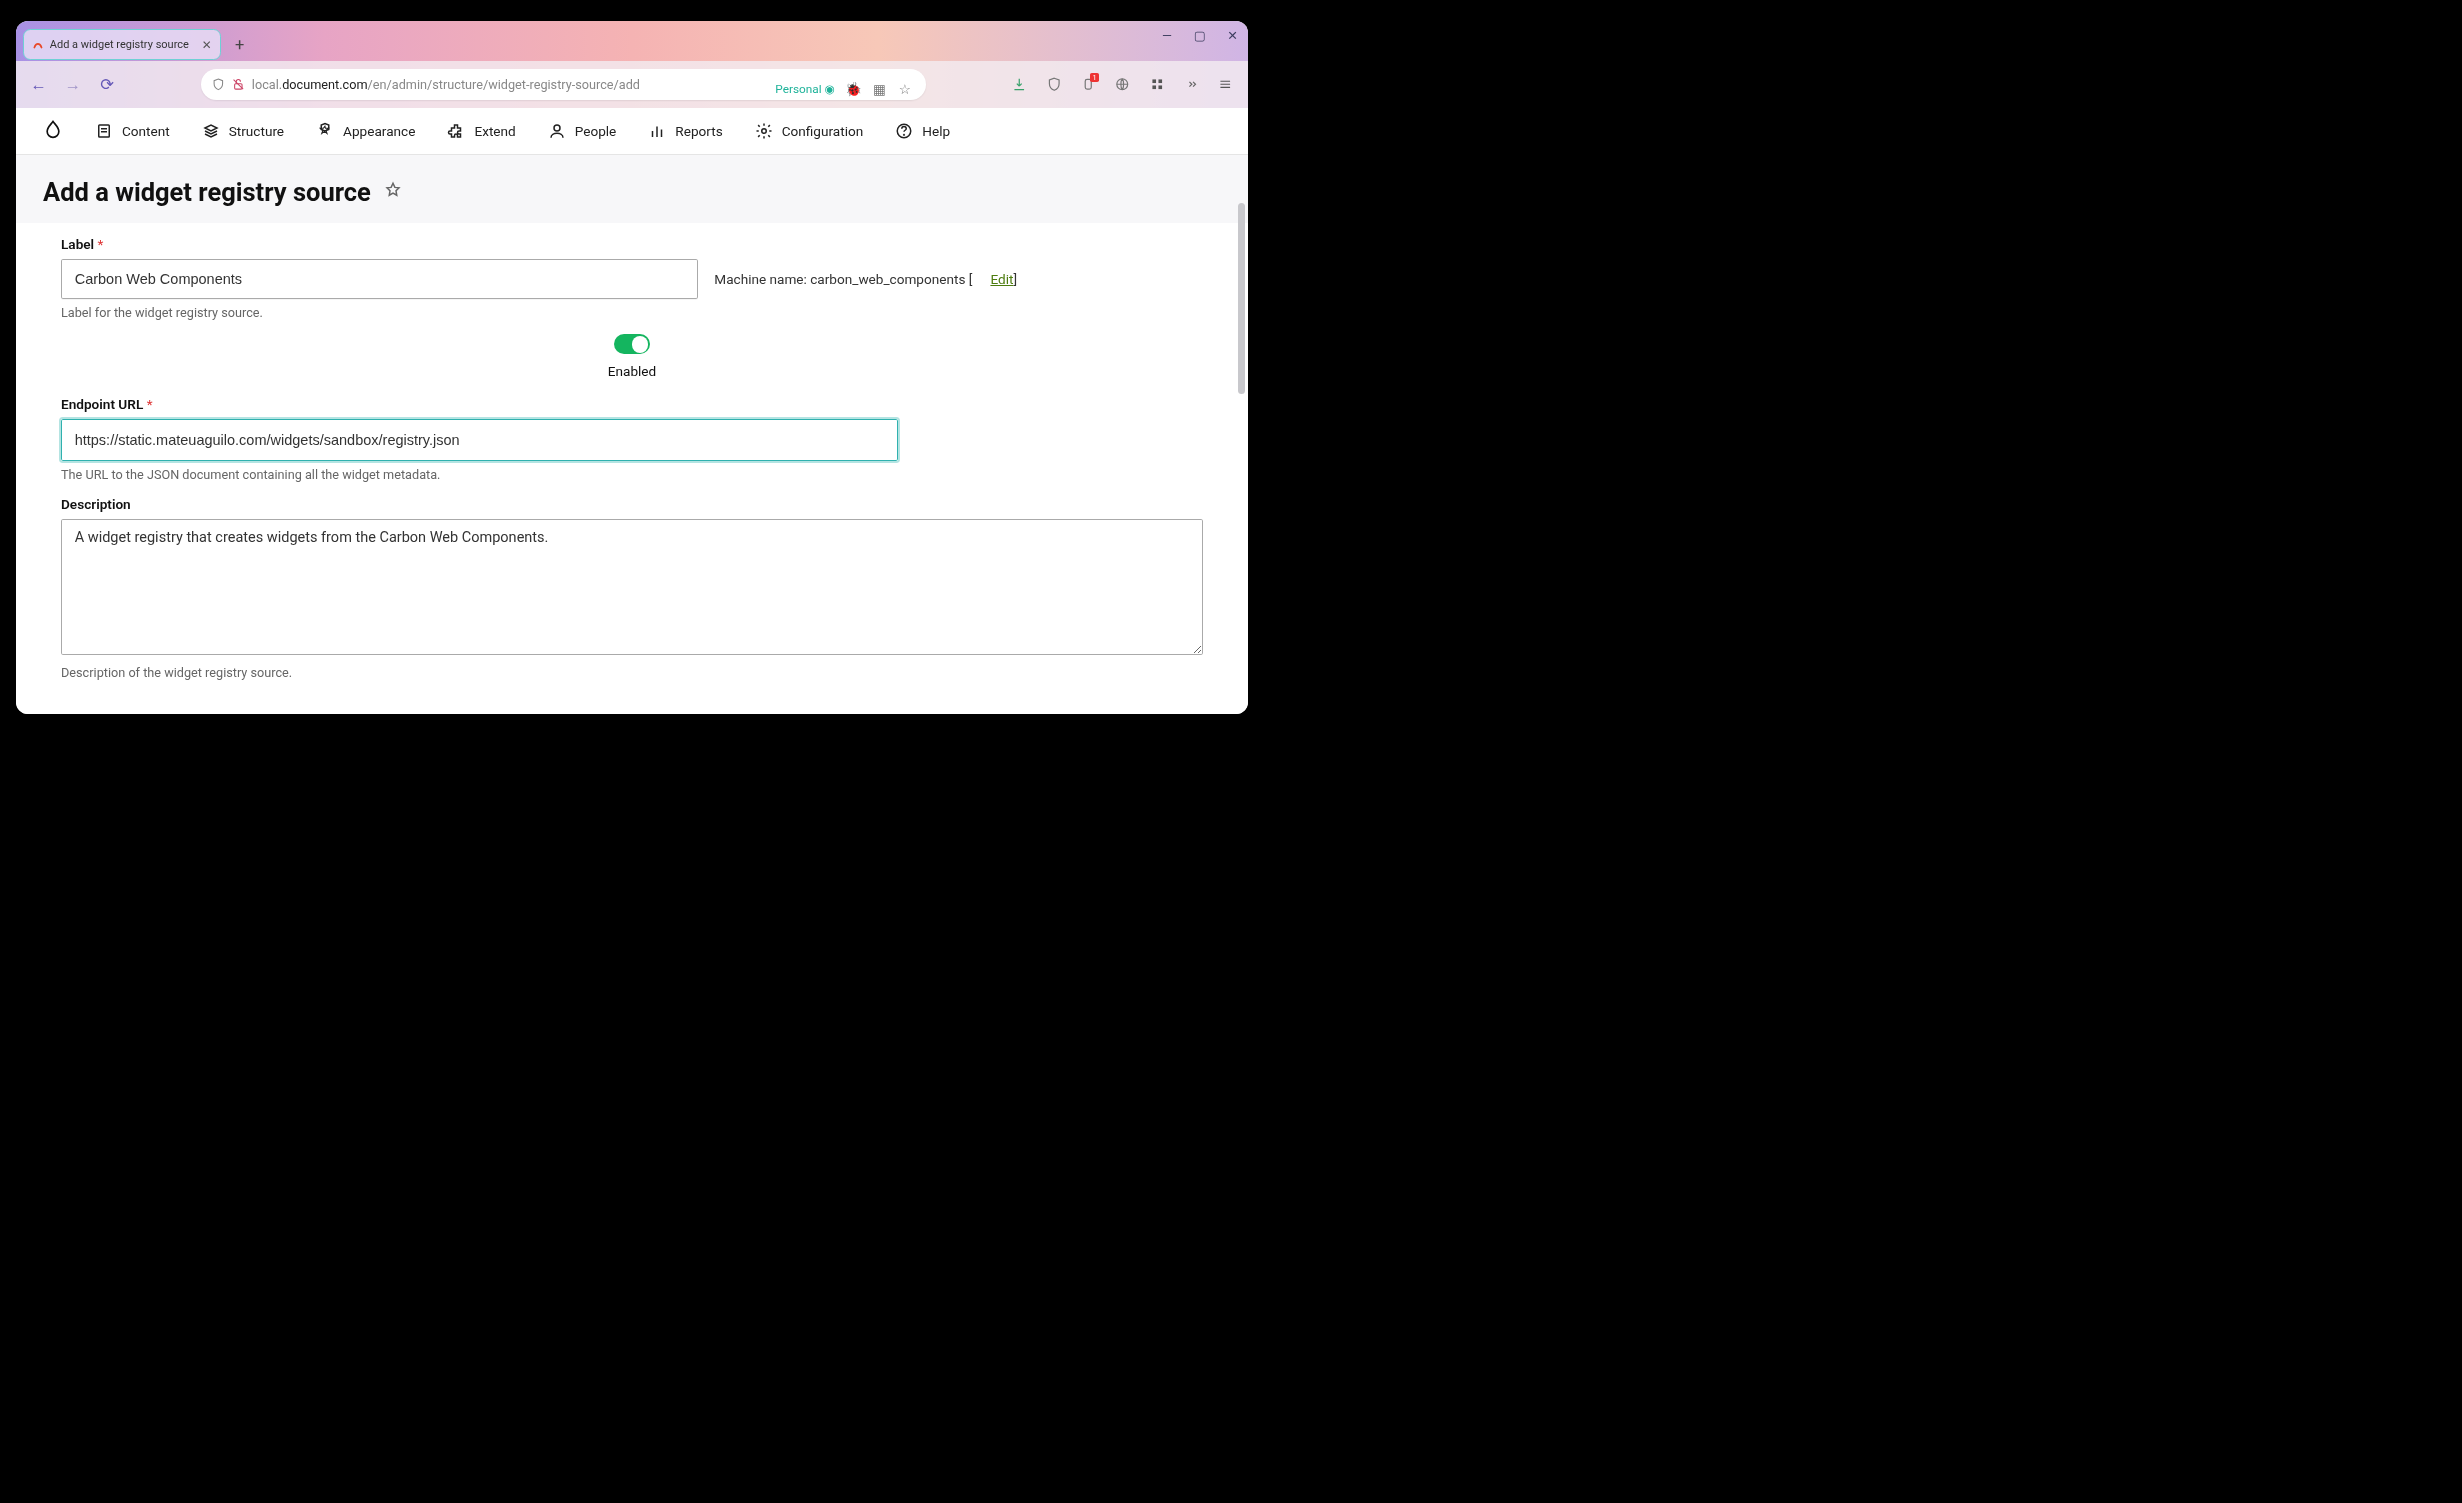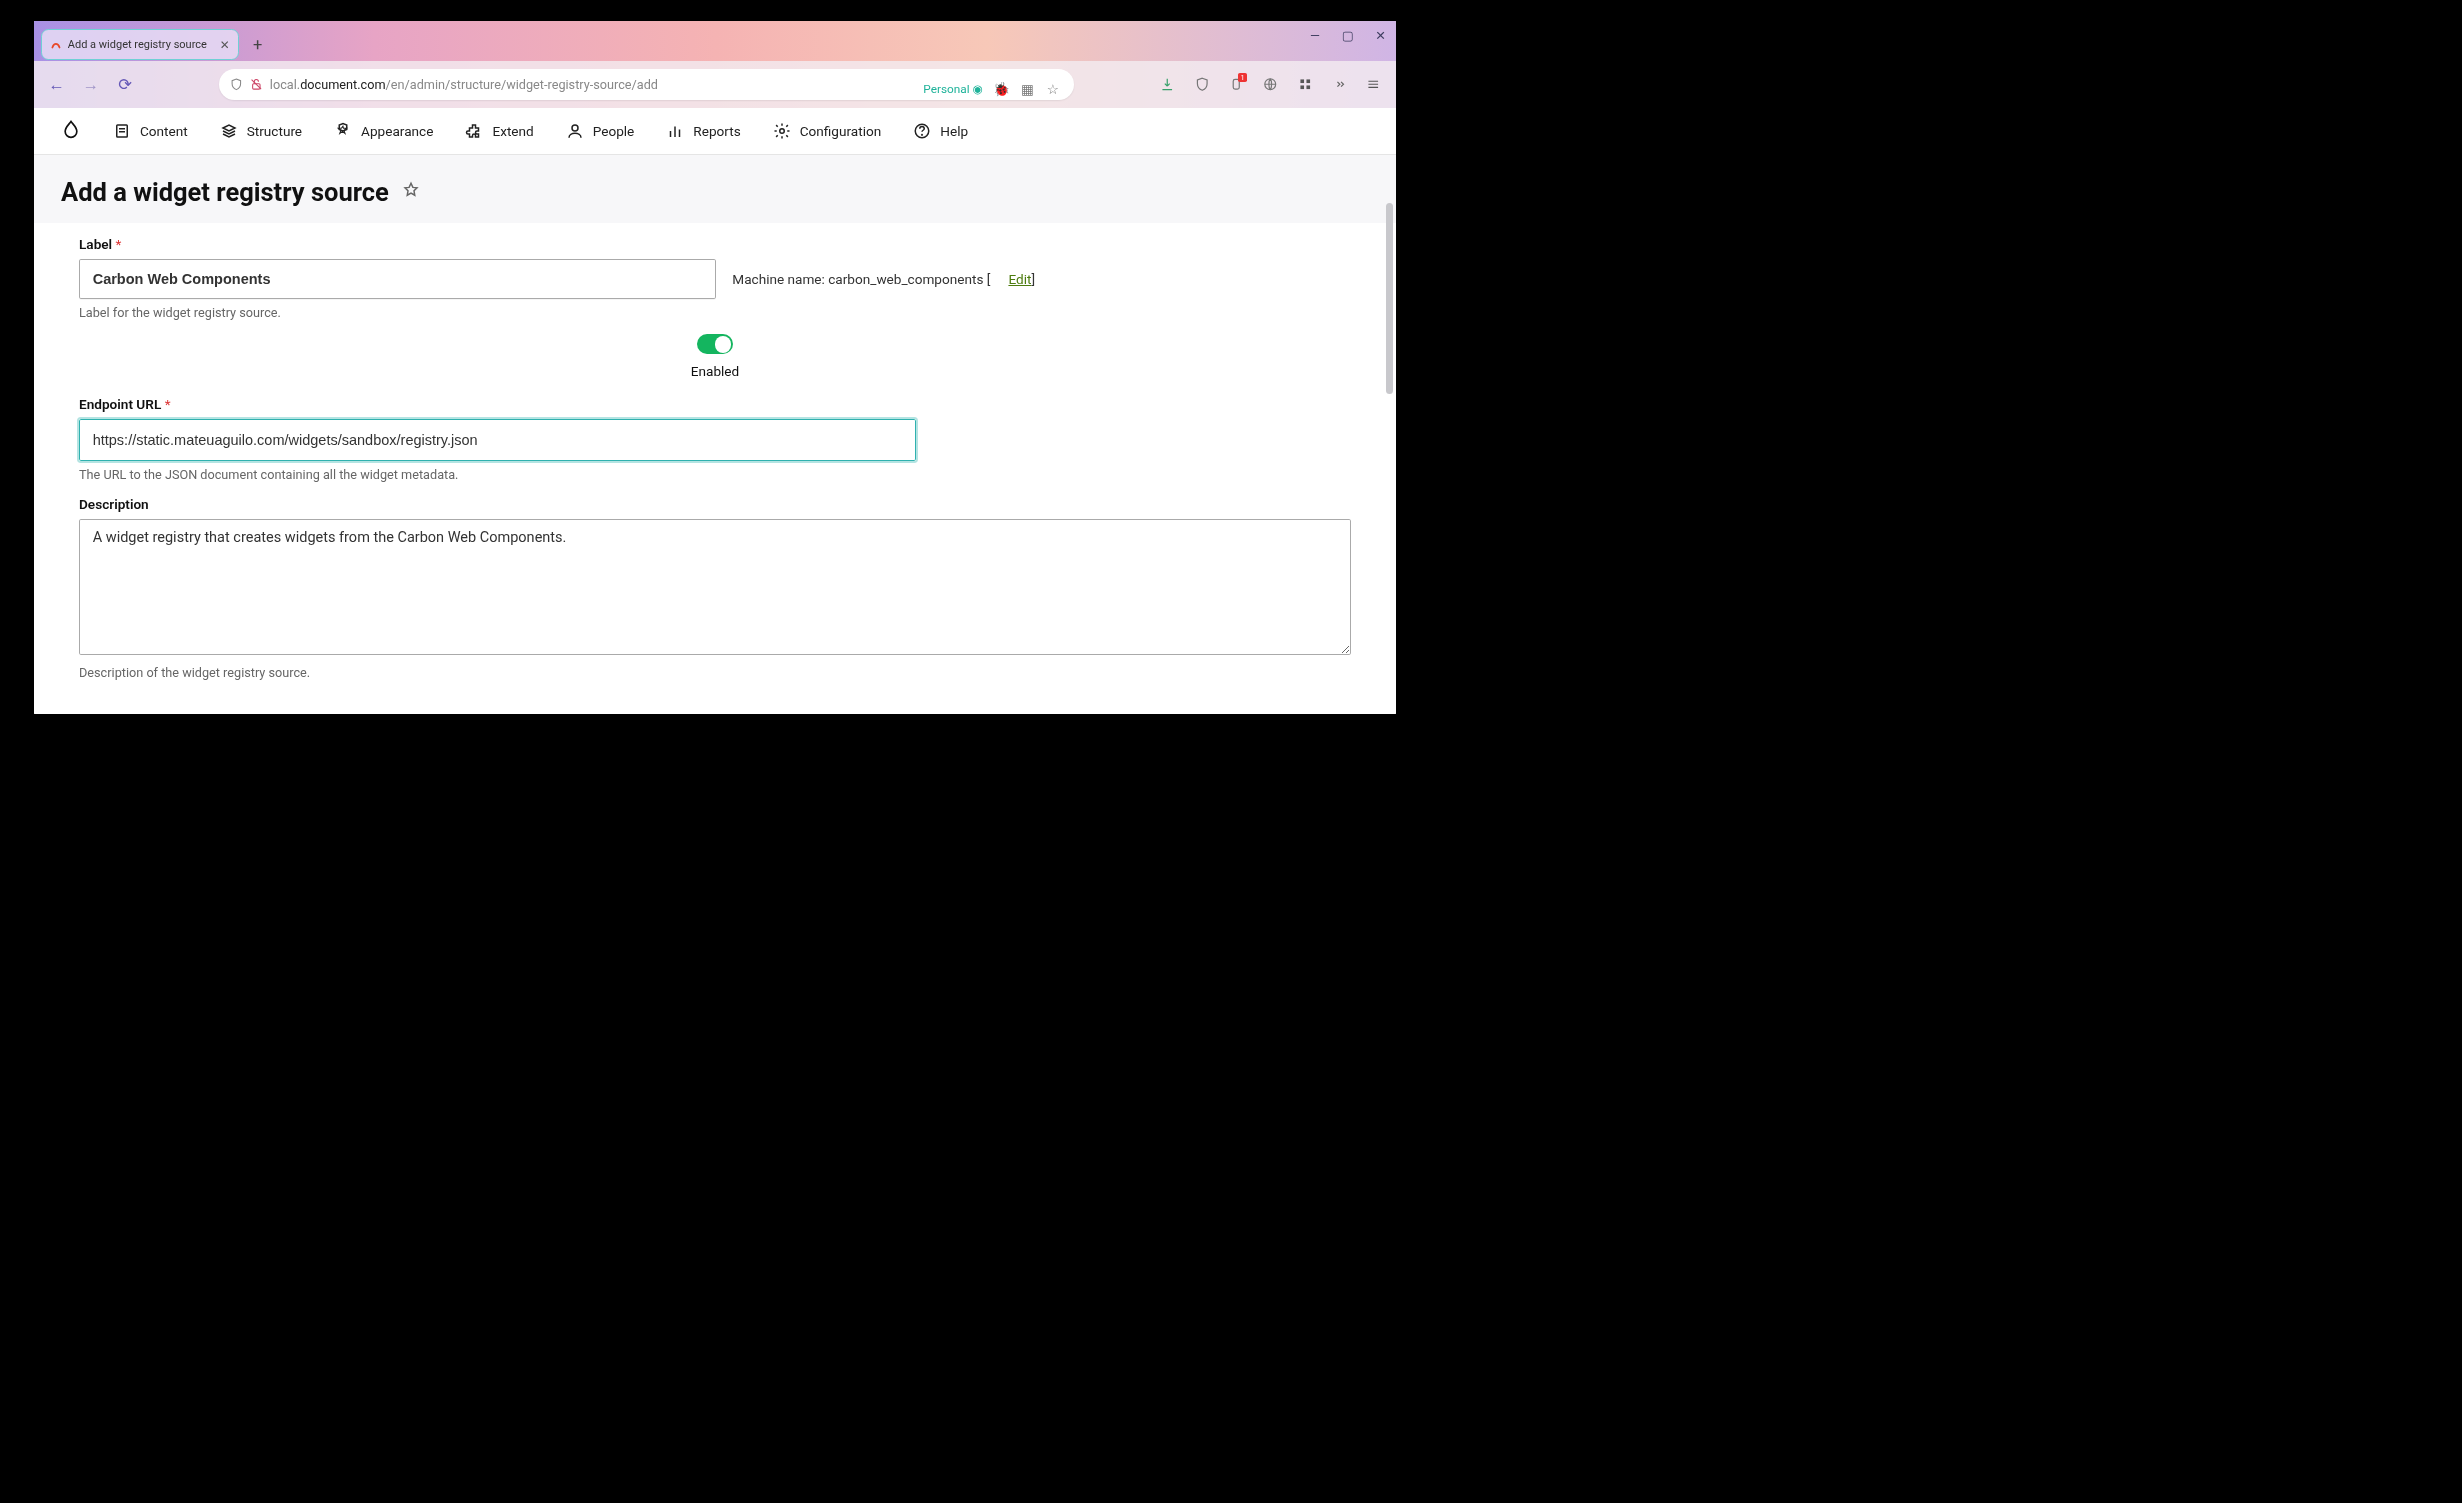--- a/index.html
+++ b/index.html
@@ -6,24 +6,24 @@
 body {
   font-family: -apple-system, BlinkMacSystemFont, "Segoe UI", Roboto, sans-serif;
   background: #000;
   width: 1231px;
   height: 752px;
   overflow: hidden;
 }
 .viewport {
   position: absolute;
   top: 21px;
-  left: 34px;
-  width: 1362px;
+  left: 16px;
+  width: 1232px;
   height: 693px;
-  border-radius: 1px;
+  border-radius: 12px;
   overflow: hidden;
   background: #fff;
 }
 .browser-chrome {
   height: 105px;
   background: linear-gradient(90deg, #a891e5 0%, #e7a4c5 25%, #f5b3b3 50%, #f7c8b8 70%, #d0b5e5 100%);
   position: relative;
 }
 .tab-bar {
   height: 40px;
@@ -214,21 +214,20 @@
 .label-row { display: flex; gap: 12.7px; align-items: center; }
 .text-input {
   width: 637px;
   height: 40px;
   border: 0.9px solid #aaa;
   border-radius: 1.8px;
   padding: 0 12.7px;
   font-size: 14.5px;
   color: #333;
   box-shadow: 0 0.9px 0 rgba(0,0,0,0.04);
-  font-weight: bold;
 }
 .machine-name {
   font-size: 13.6px;
   color: #333;
   margin-left: 3.6px;
 }
 .machine-name .edit-link { color: #4d7c0f; margin-left: 18px; }
 .help-text {
   font-size: 12.7px;
   color: #666;

